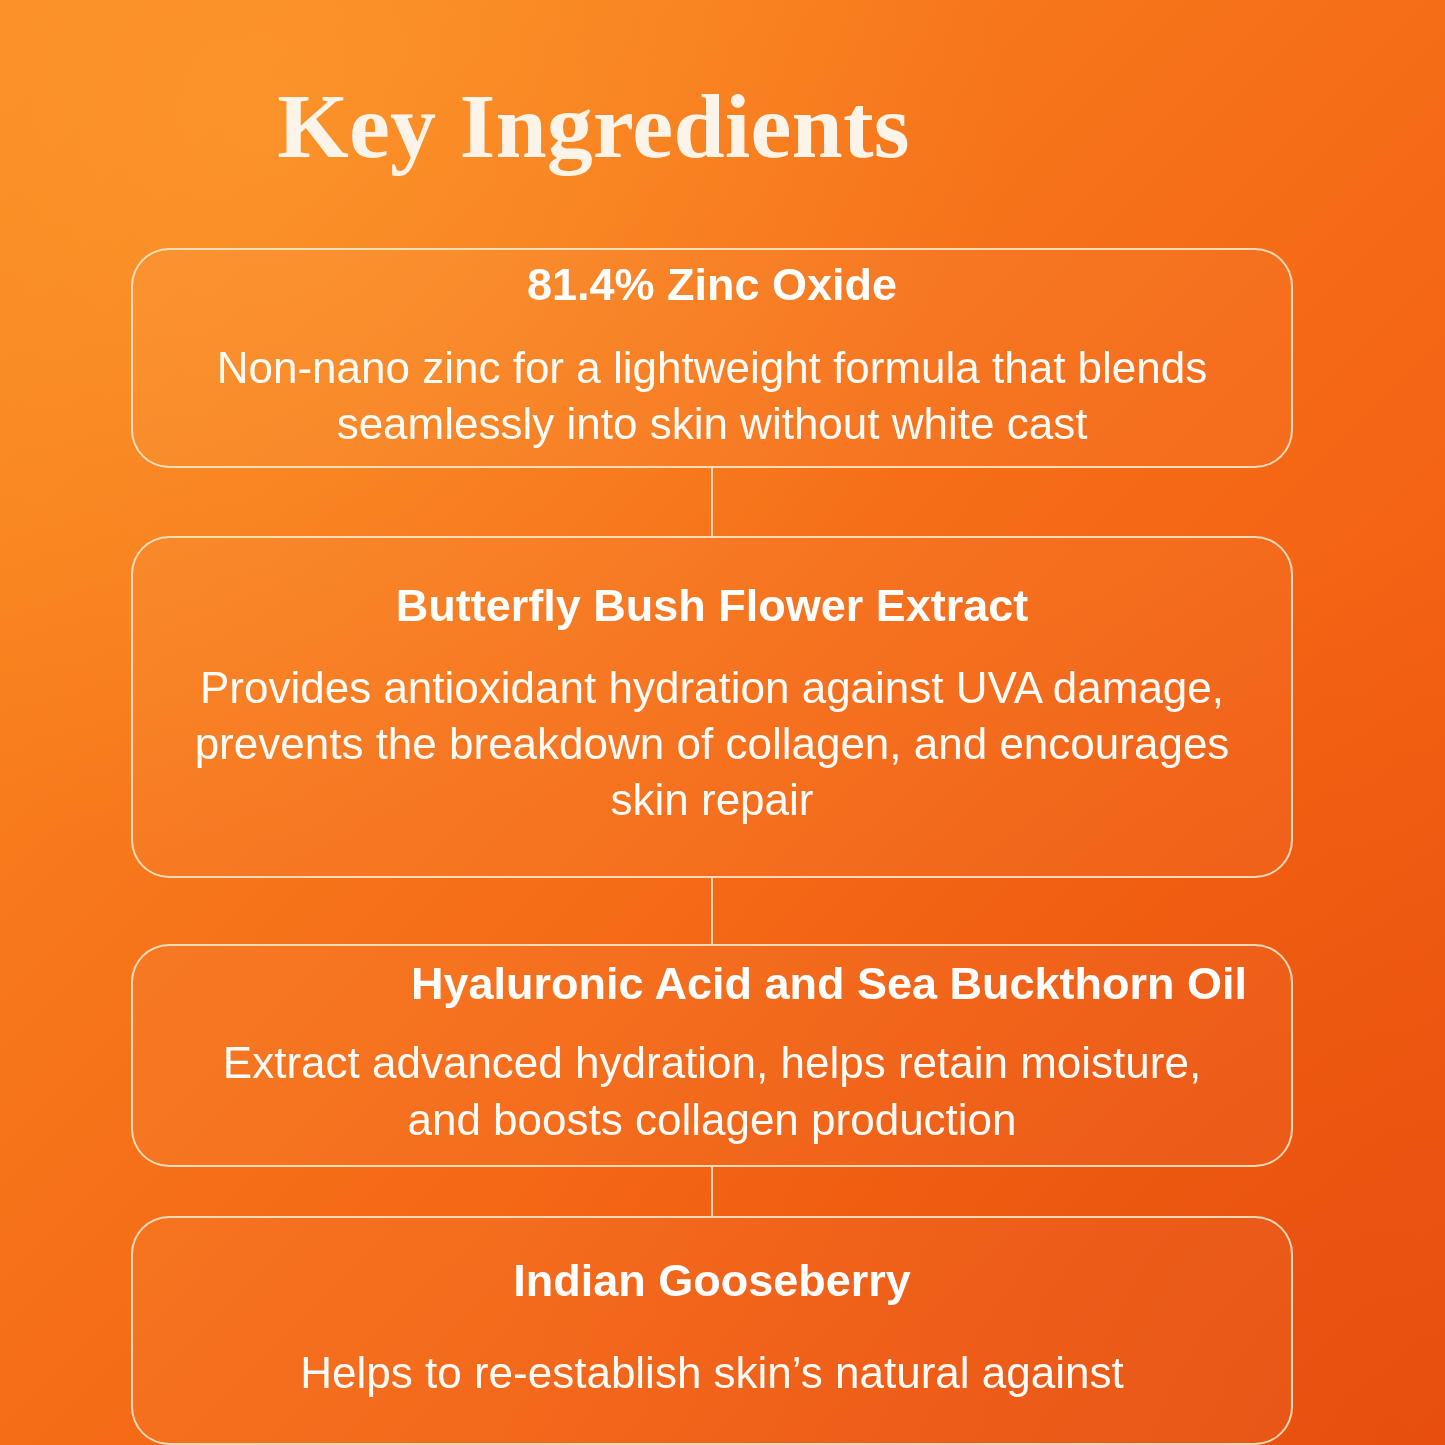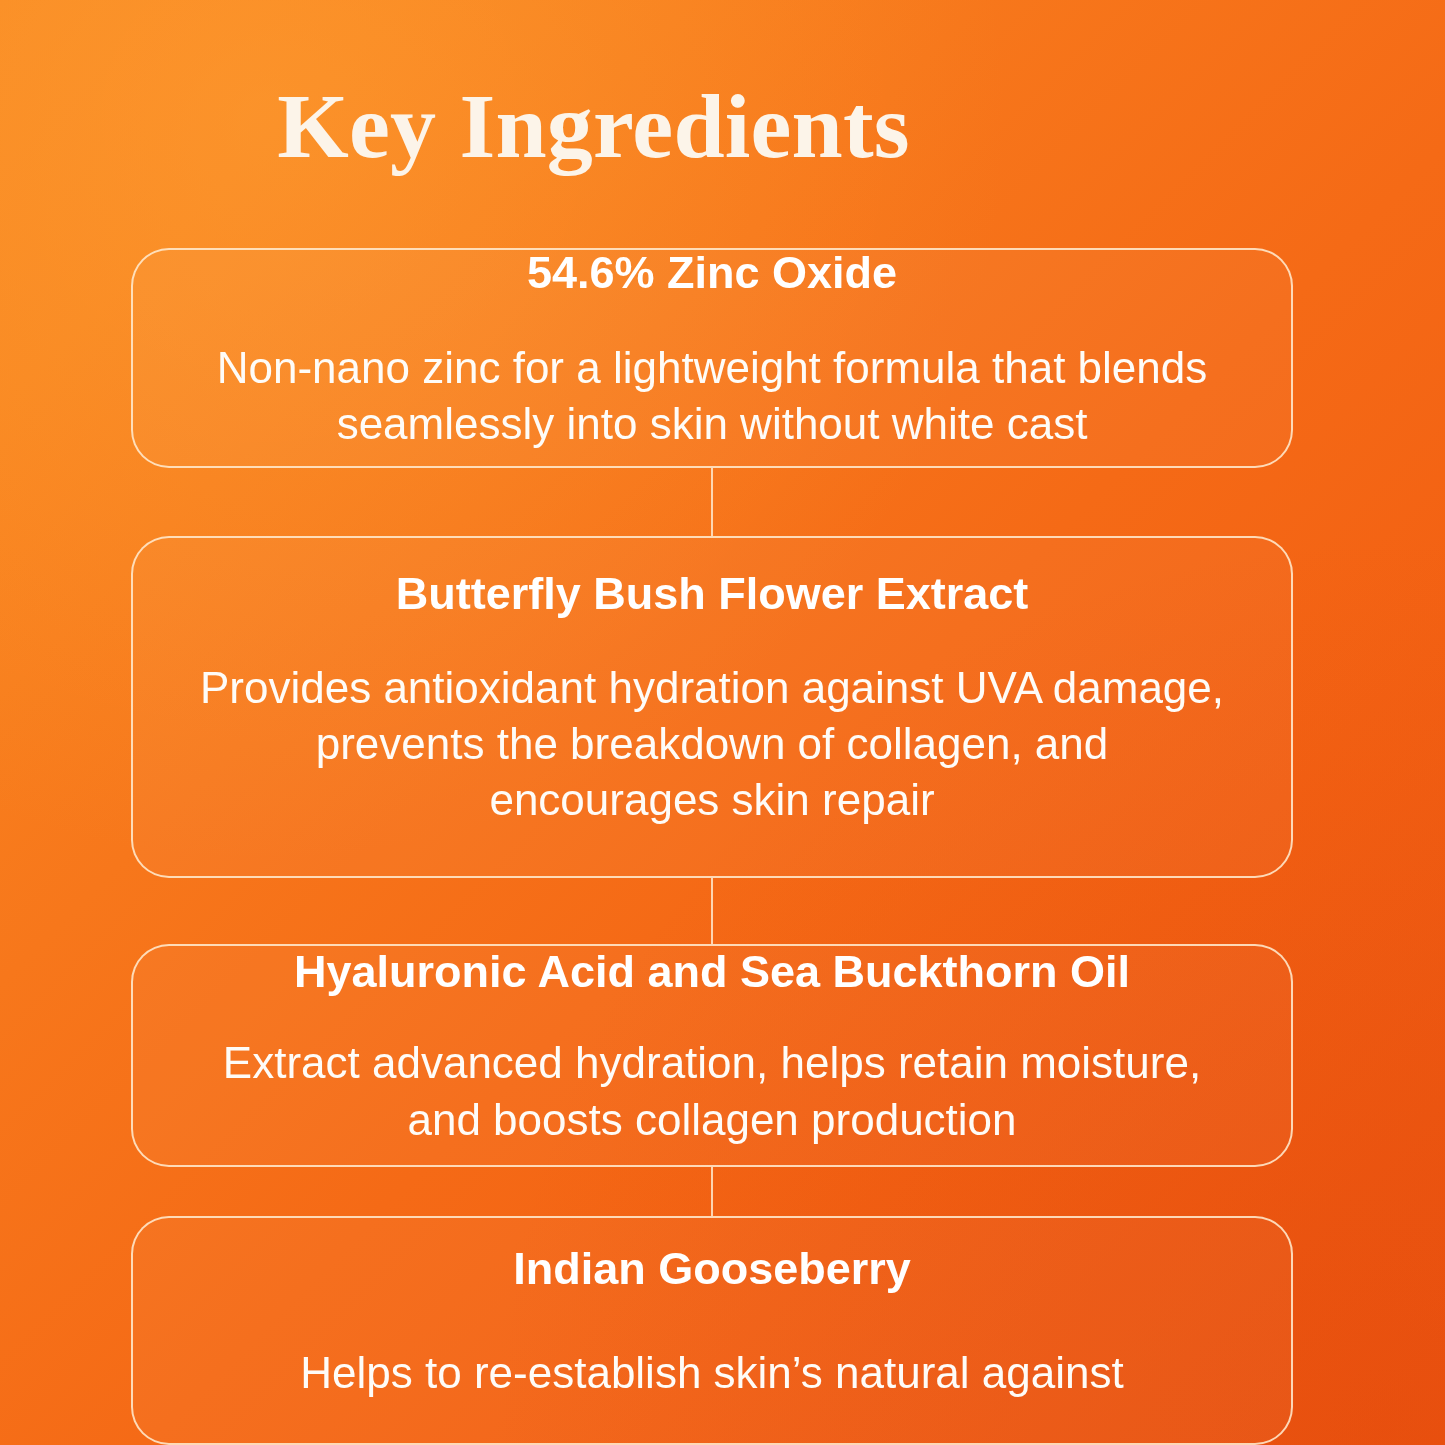--- a/index.html
+++ b/index.html
@@ -90,33 +90,33 @@
     color: #FFFFFF;
     margin: 0;
   }
 
   .card-desc {
     font-family: "Liberation Sans", sans-serif;
     font-weight: 400;
     font-size: 44px;
     line-height: 1.28;
     color: #FEFCF8;
-    margin: 12px;
+    margin: 0;
     padding: 0 6px;
   }
 
   
   #card-0 { height: 220px; }
   #card-0 .card-title { margin-bottom: 30px; }
 
   #card-1 { height: 342px; }
   #card-1 .card-title { margin-bottom: 28px; }
 
   #card-2 { height: 223px; }
-  #card-2 .card-title { margin-bottom: 26px; }
+  #card-2 .card-title { margin-bottom: 26px; text-align: right; }
 
   #card-3 { height: 229px; gap: 8px; }
   #card-3 .card-title { margin-bottom: 30px; }
 
   
   .connector {
     position: relative;
     width: 1162px;
     display: flex;
     justify-content: center;
@@ -133,21 +133,21 @@
 </head>
 <body>
 
 <div id="page">
 
   <div id="title">Key Ingredients</div>
 
   <div id="stack">
 
     <div class="card" id="card-0">
-      <div class="card-title">54.6% Zinc Oxide</div>
+      <div class="card-title">81.4% Zinc Oxide</div>
       <div class="card-desc">Non-nano zinc for a lightweight formula that blends seamlessly into skin without white cast</div>
     </div>
 
     <div class="connector" id="conn-0">
       <div class="line"></div>
     </div>
 
     <div class="card" id="card-1">
       <div class="card-title">Butterfly Bush Flower Extract</div>
       <div class="card-desc">Provides antioxidant hydration against UVA damage, prevents the breakdown of collagen, and encourages skin repair</div>

